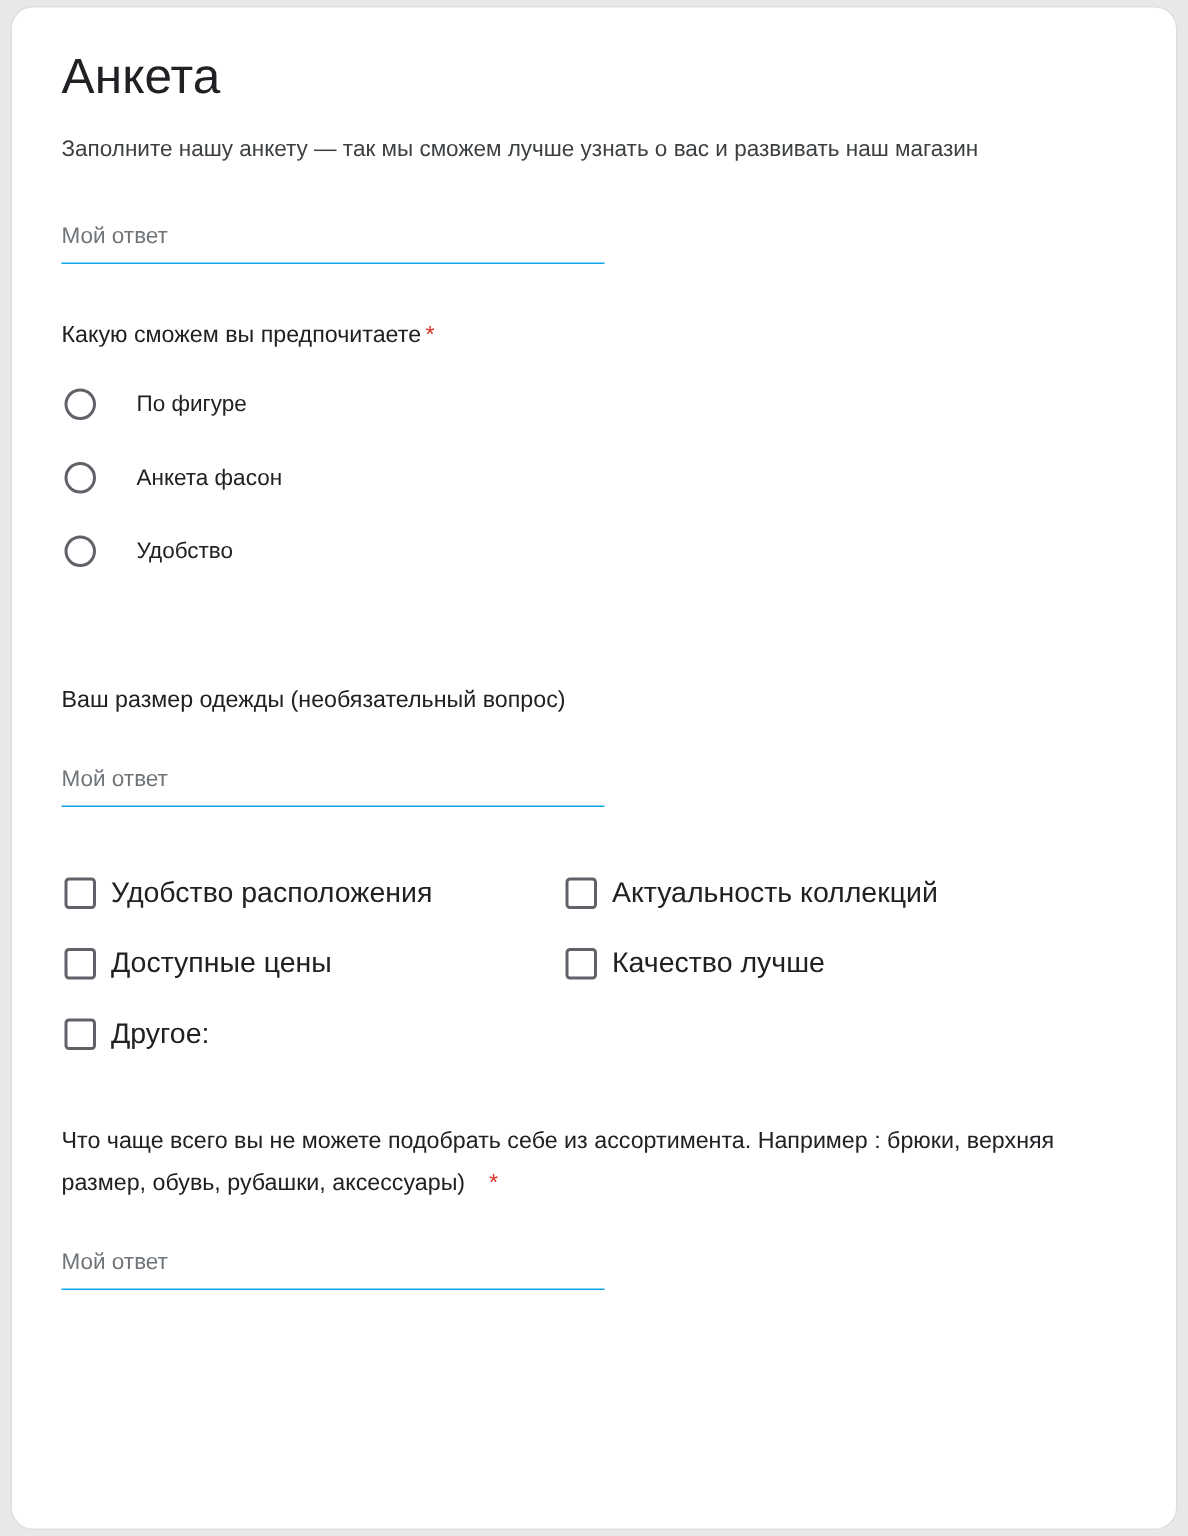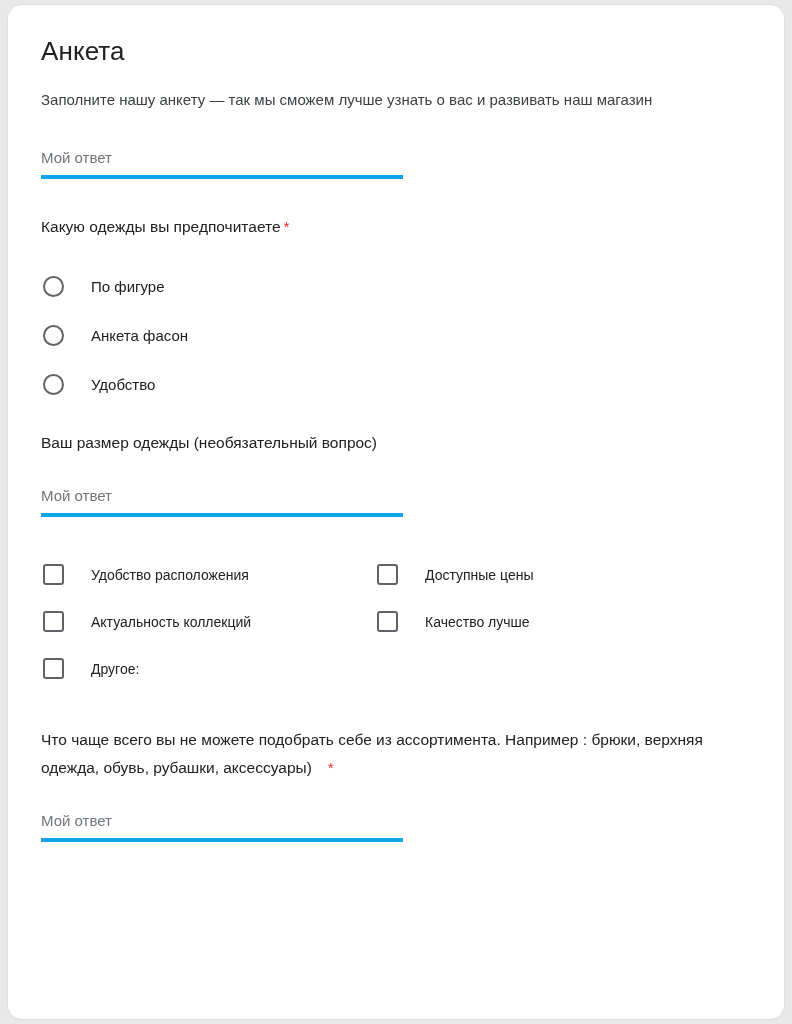--- a/index.html
+++ b/index.html
@@ -27,21 +27,21 @@
     overflow: hidden;
     box-sizing: border-box;
   }
 
   .inner {
     padding: 0 26px 0 26px;
   }
 
   
   .form-title {
-    font-size: 26px;
+    font-size: 33px;
     font-weight: 400;
     color: #202124;
     letter-spacing: 0.1px;
     margin: 0;
     padding-top: 24px;
     padding-left: 7px;
     line-height: 44px;
   }
 
   .form-description {
@@ -52,21 +52,21 @@
     margin: 14px 0 16px 0;
     padding-left: 7px;
     max-width: 672px;
   }
 
   
   .question {
     padding-left: 7px;
     margin-top: 34px;
   }
-  .question.q-tight { margin-top: 20px; }
+  .question.q-tight { margin-top: 47px; }
 
   .question-title {
     font-size: 15.5px;
     font-weight: 400;
     color: #202124;
     line-height: 28px;
     margin: 0;
     max-width: 730px;
   }
   .req-asterisk {
@@ -75,37 +75,37 @@
     padding-left: 3px;
   }
   .req-asterisk.spaced {
     padding-left: 16px;
   }
 
   
   .answer-field {
     margin-top: 28px;
     width: 362px;
-    border-bottom: 4px solid #0ea5e9;
+    border-bottom: 1px solid #0ea5e9;
     padding-bottom: 6px;
   }
   .answer-placeholder {
     font-size: 15px;
     color: #70757a;
     line-height: 22px;
     user-select: none;
   }
 
   
   .options {
     margin-top: 21px;
   }
   .option-row {
     display: flex;
-    align-items: center;
+    align-items: flex-start;
     height: 49px;
   }
   .radio-mark {
     width: 21px;
     height: 21px;
     border: 2px solid #5f6368;
     border-radius: 50%;
     box-sizing: border-box;
     flex: 0 0 auto;
     margin-left: 2px;
@@ -132,44 +132,44 @@
   .check-mark {
     width: 21px;
     height: 21px;
     border: 2px solid #5f6368;
     border-radius: 3px;
     box-sizing: border-box;
     flex: 0 0 auto;
     margin-left: 2px;
   }
   .check-label {
-    font-size: 14px;
-    color: #202124;
-    margin-left: 27px;
+    font-size: 19px;
+    color: #202124;
+    margin-left: 10px;
     line-height: 22px;
   }
 </style>
 </head>
 <body>
 
 <div class="form-card">
   <div class="inner">
 
     <h1 class="form-title">Анкета</h1>
 
     <p class="form-description">Заполните нашу анкету — так мы сможем лучше узнать о вас и развивать наш магазин</p>
 
     <div class="question">
       <div class="answer-field">
         <div class="answer-placeholder">Мой ответ</div>
       </div>
     </div>
 
     <div class="question">
-      <div class="question-title"><span>Какую одежды вы предпочитаете</span><span class="req-asterisk">*</span></div>
+      <div class="question-title"><span>Какую сможем вы предпочитаете</span><span class="req-asterisk">*</span></div>
       <div class="options">
         <div class="option-row">
           <span class="radio-mark"></span>
           <span class="option-label">По фигуре</span>
         </div>
         <div class="option-row">
           <span class="radio-mark"></span>
           <span class="option-label">Анкета фасон</span>
         </div>
         <div class="option-row">
@@ -187,38 +187,38 @@
     </div>
 
     <div class="question">
       <div class="checkbox-grid">
         <div class="check-item">
           <span class="check-mark"></span>
           <span class="check-label">Удобство расположения</span>
         </div>
         <div class="check-item">
           <span class="check-mark"></span>
+          <span class="check-label">Актуальность коллекций</span>
+        </div>
+        <div class="check-item">
+          <span class="check-mark"></span>
           <span class="check-label">Доступные цены</span>
         </div>
         <div class="check-item">
           <span class="check-mark"></span>
-          <span class="check-label">Актуальность коллекций</span>
-        </div>
-        <div class="check-item">
-          <span class="check-mark"></span>
           <span class="check-label">Качество лучше</span>
         </div>
         <div class="check-item">
           <span class="check-mark"></span>
           <span class="check-label">Другое:</span>
         </div>
       </div>
     </div>
 
     <div class="question">
-      <div class="question-title"><span>Что чаще всего вы не можете подобрать себе из ассортимента. Например : брюки, верхняя одежда, обувь, рубашки, аксессуары)</span><span class="req-asterisk spaced">*</span></div>
+      <div class="question-title"><span>Что чаще всего вы не можете подобрать себе из ассортимента. Например : брюки, верхняя размер, обувь, рубашки, аксессуары)</span><span class="req-asterisk spaced">*</span></div>
       <div class="answer-field">
         <div class="answer-placeholder">Мой ответ</div>
       </div>
     </div>
 
   </div>
 </div>
 
 </body></html>

